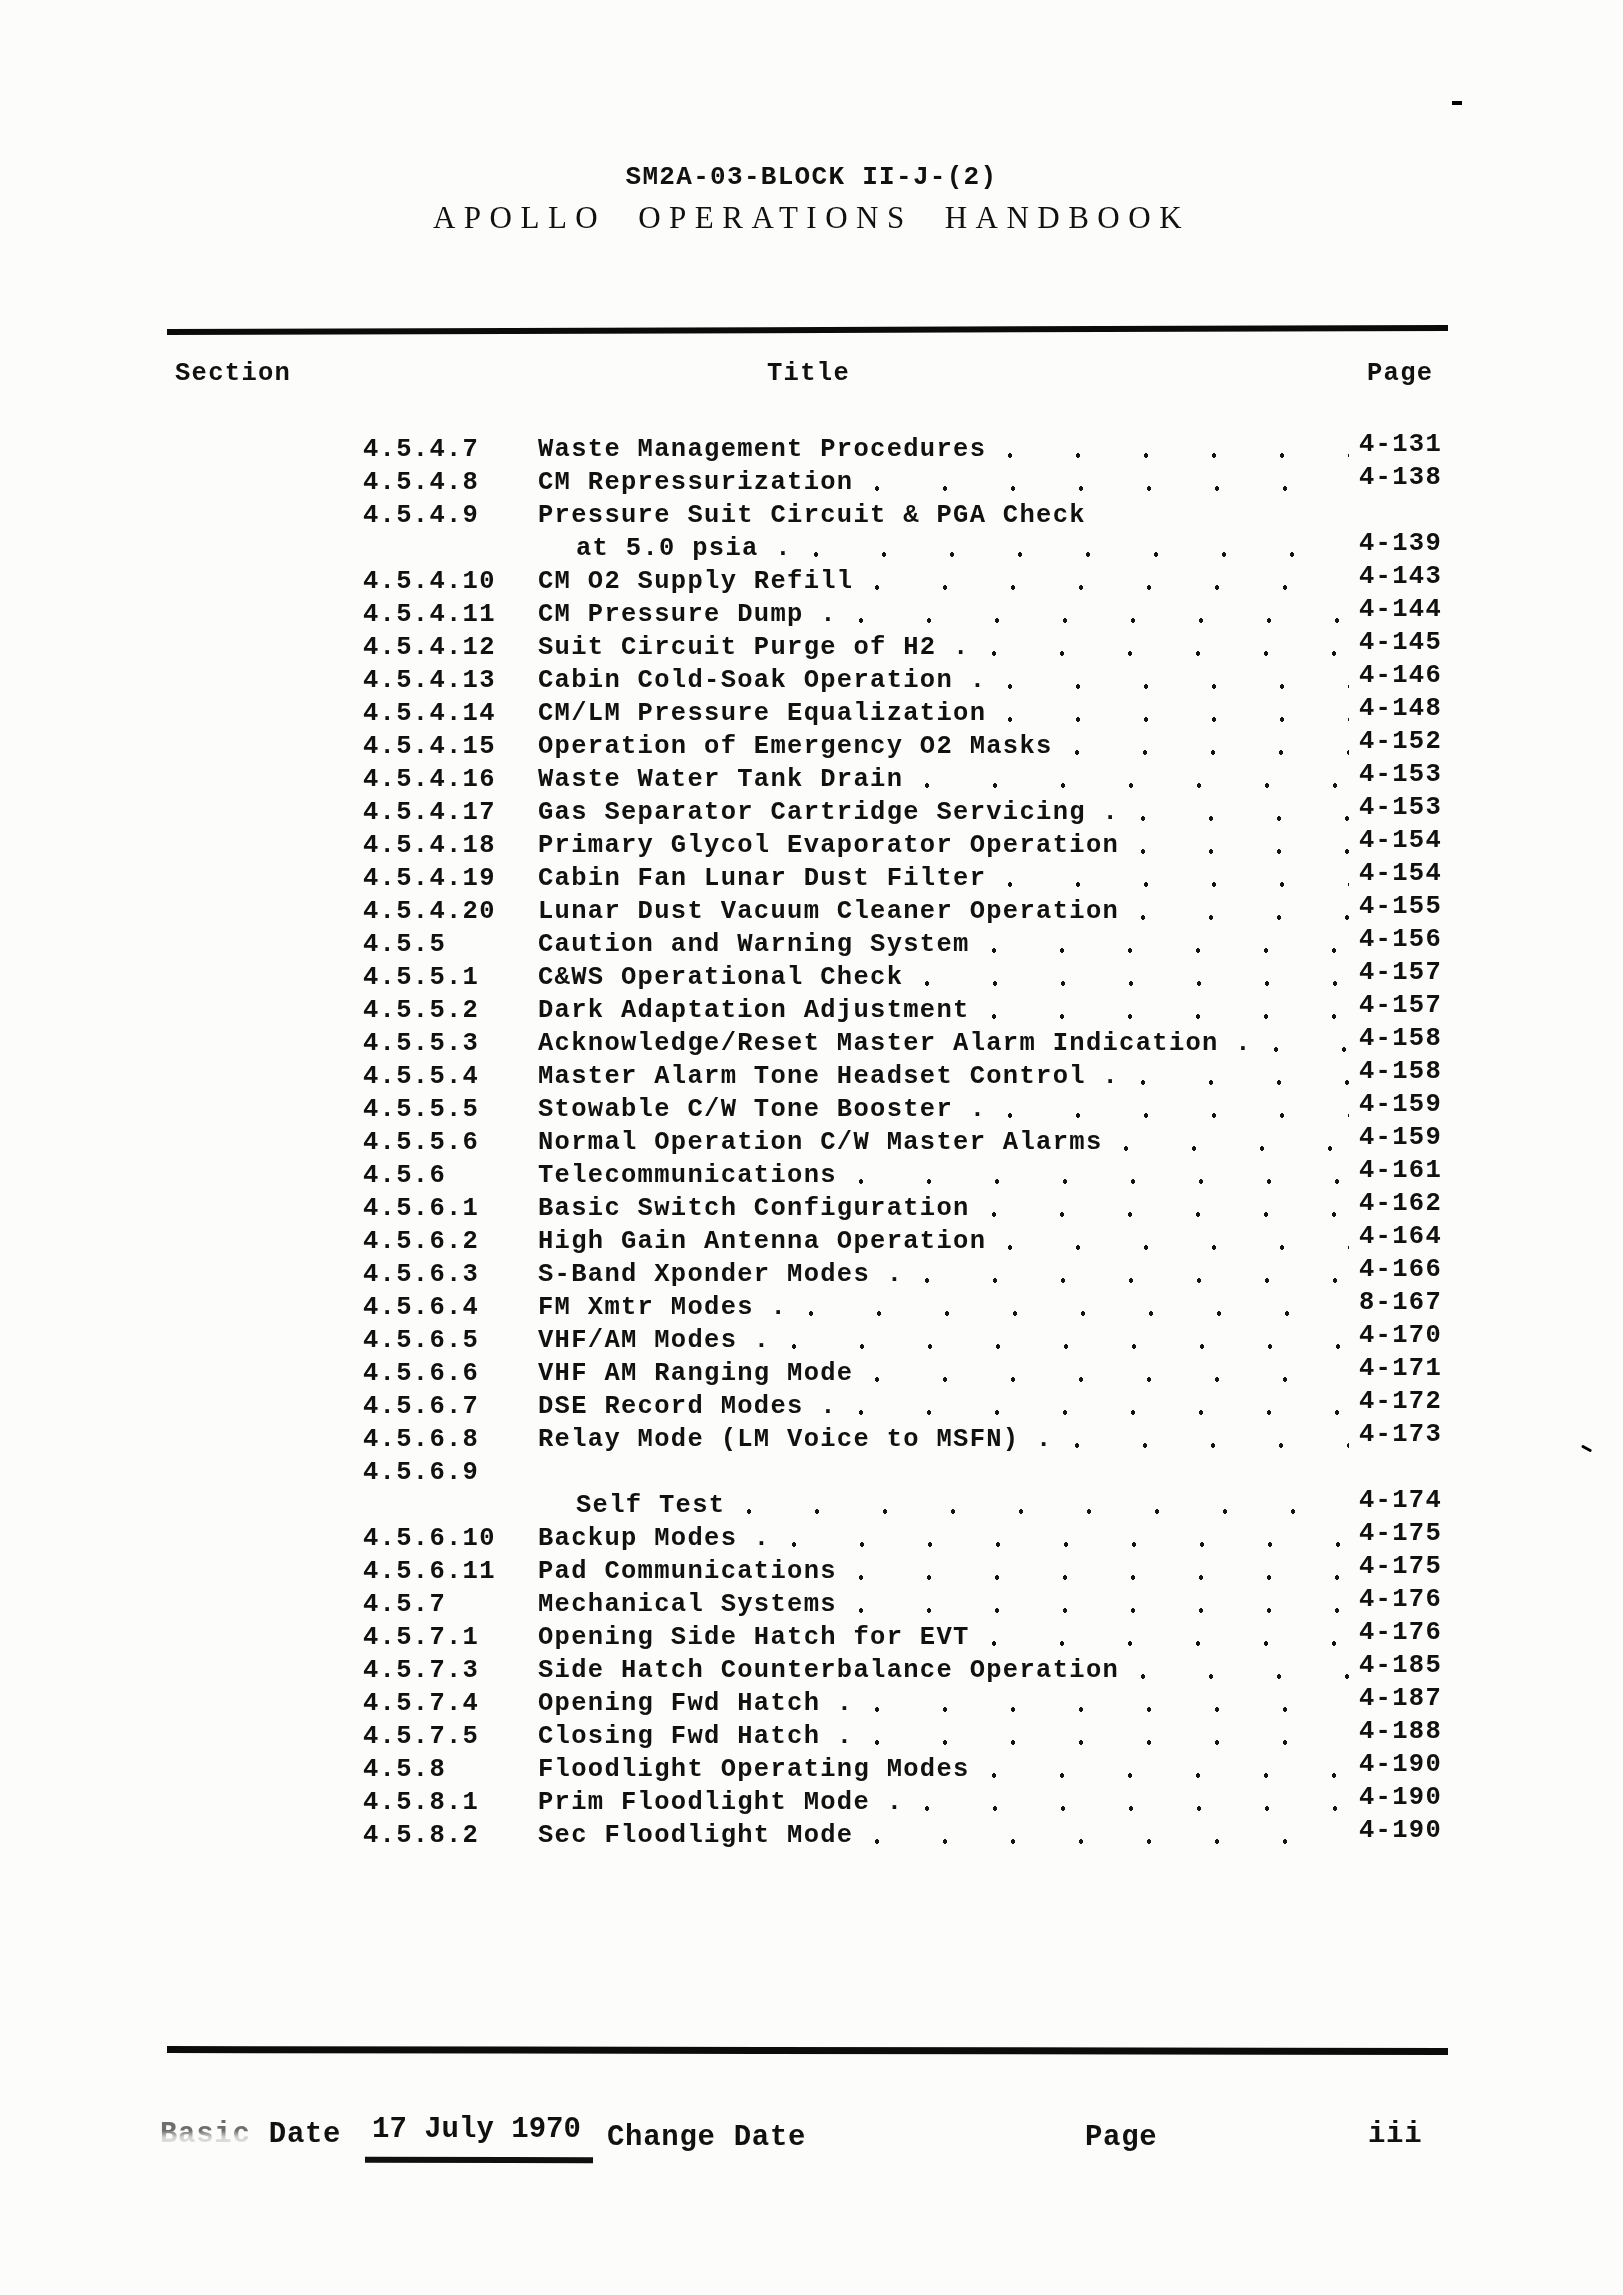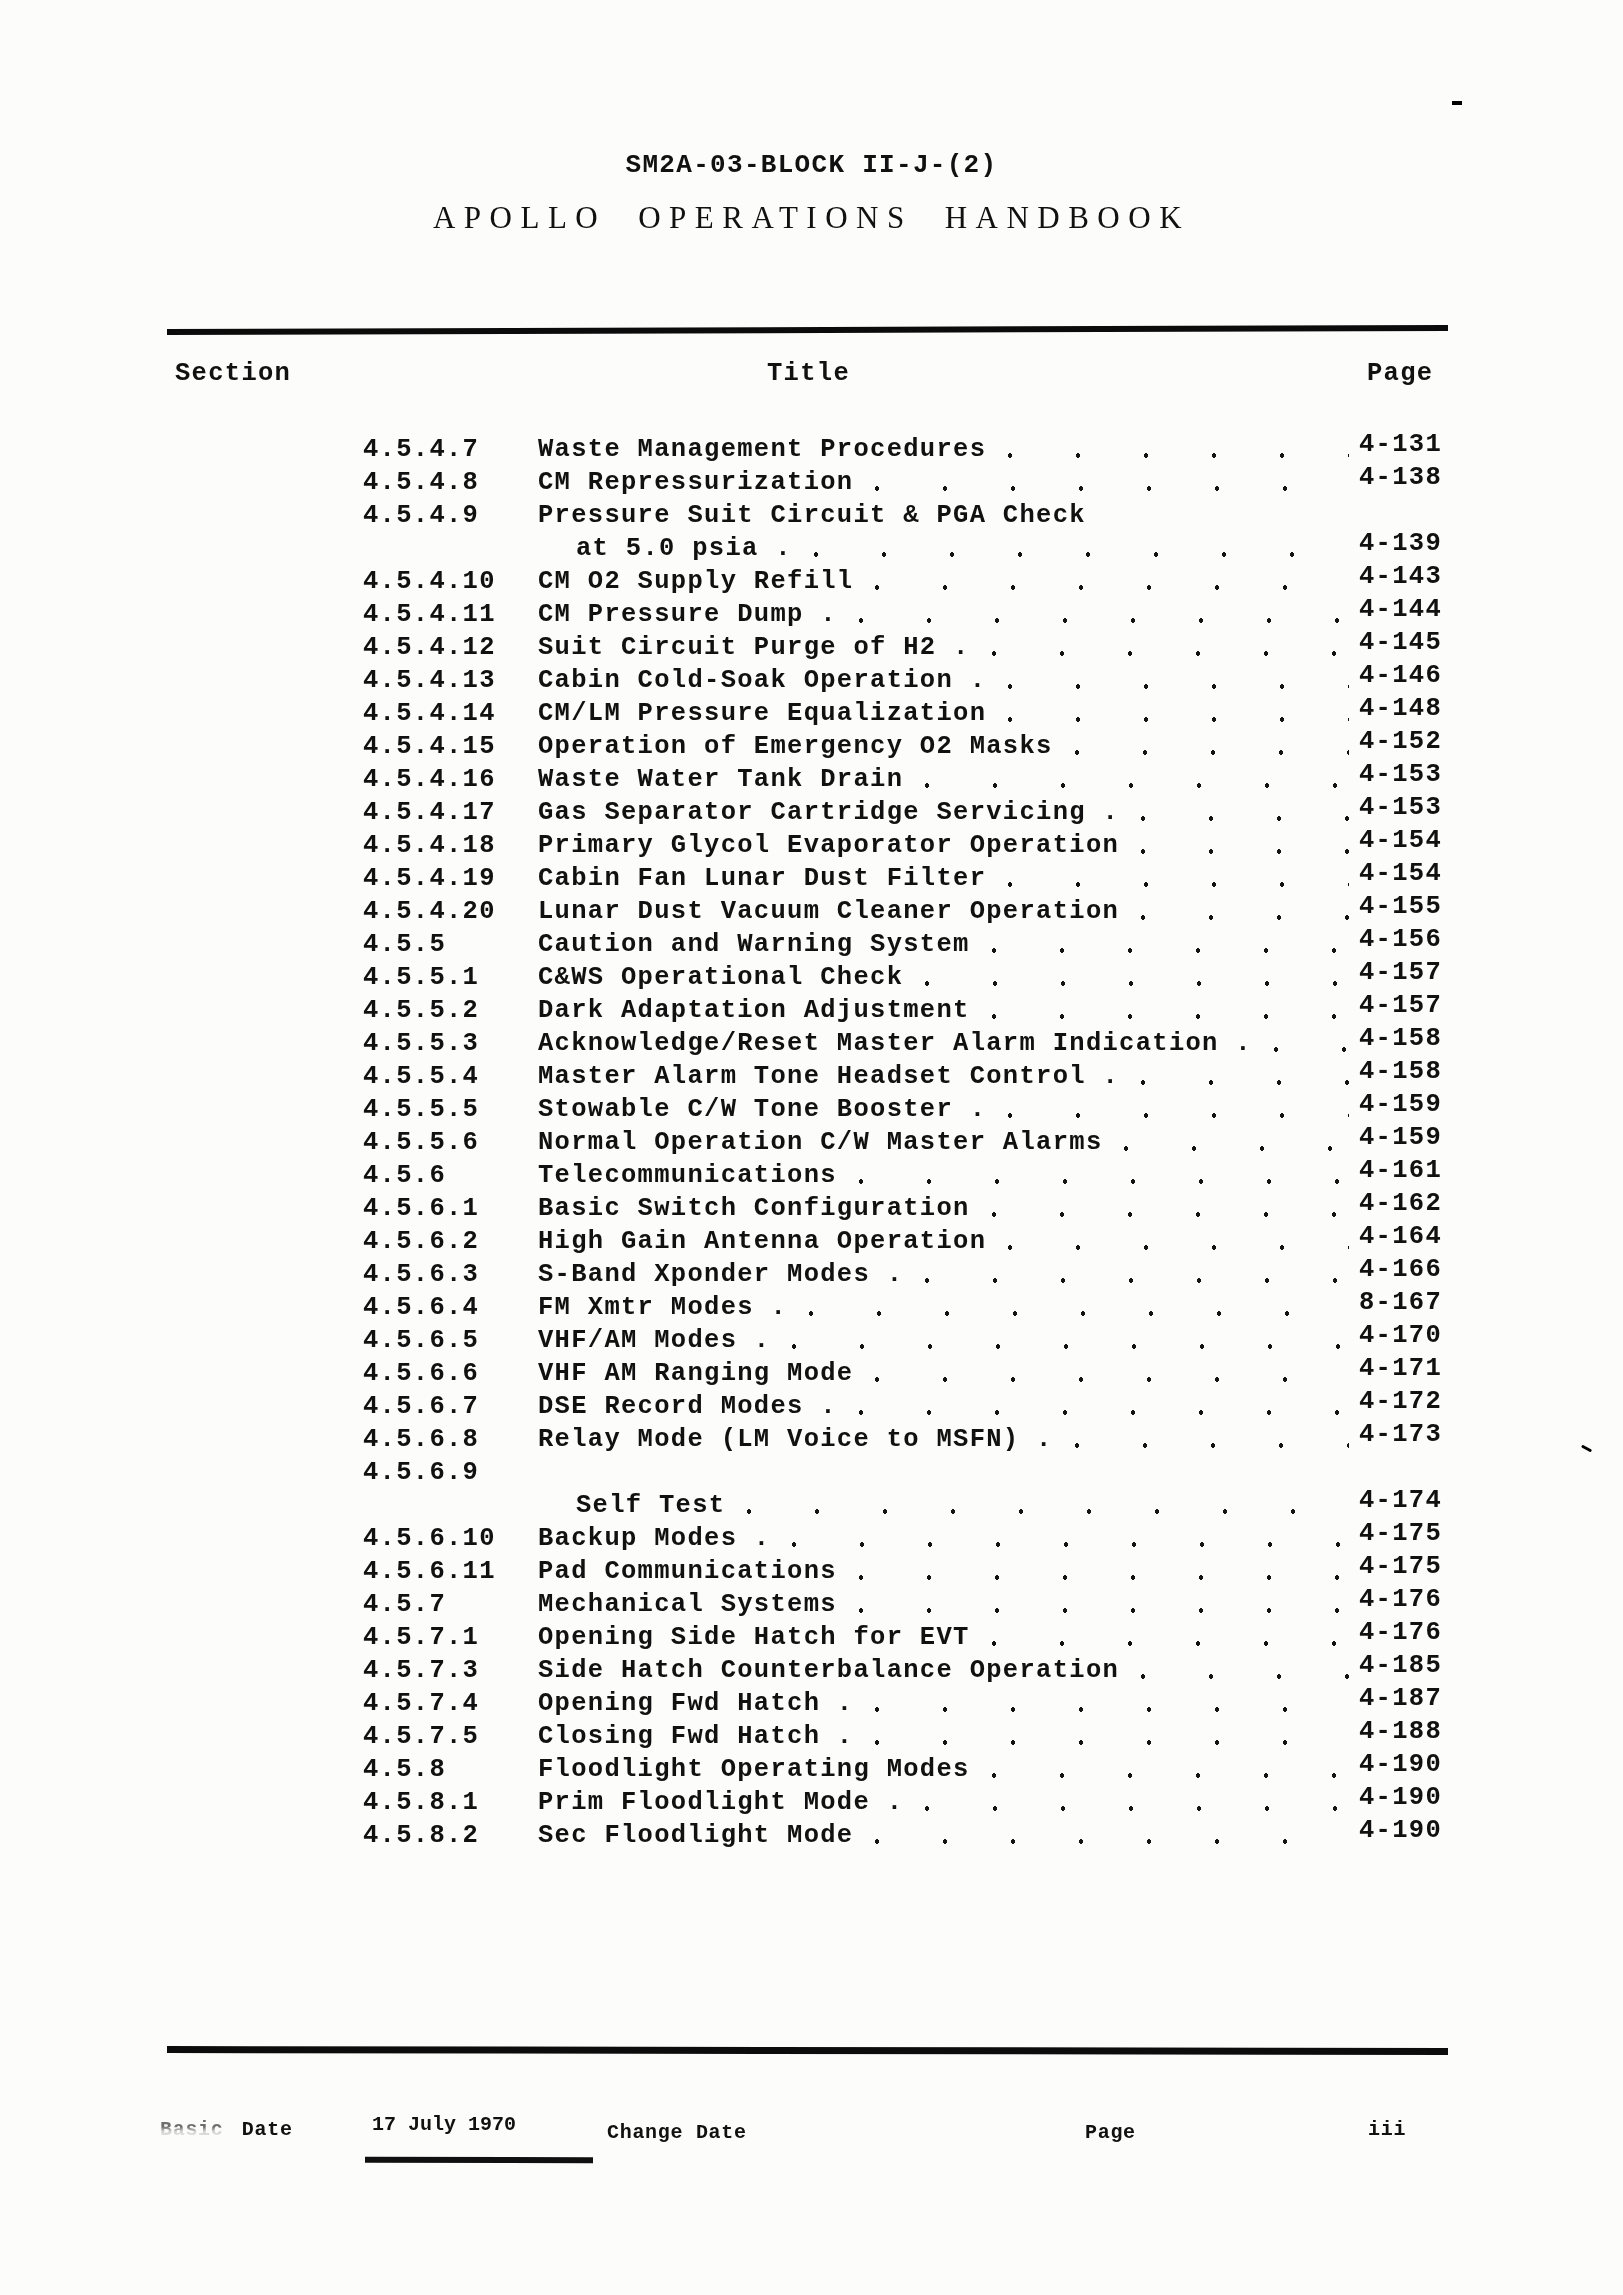--- a/index.html
+++ b/index.html
@@ -7,21 +7,21 @@
     position:relative;
     width:1623px;height:2295px;
     margin:0 auto;
     background:#fcfcfa;
     font-family:"Liberation Mono", monospace;
     color:#111;
     overflow:hidden;
   }
   
   .doc-code{
-    position:absolute;top:150px;left:0;width:100%;
+    position:absolute;top:162px;left:0;width:100%;
     text-align:center;
     font-size:26px;font-weight:bold;letter-spacing:1.3px;
     white-space:pre;
   }
   .doc-title{
     position:absolute;top:200px;left:0;width:100%;
     text-align:center;
     font-family:"Liberation Serif", serif;
     font-size:31px;letter-spacing:8.5px;word-spacing:15.7px;
     white-space:pre;
@@ -62,21 +62,21 @@
     background-size:68px 4.6px;
     background-repeat:repeat-x;
     background-position:22px 20px;
     margin-right:10.5px;
   }
   .leader.hidden{background:none;}
   .pagecol{width:84px;flex:none;transform:translateY(-4.6px);}
   
   .f-item{
     position:absolute;
-    font-size:20px;font-weight:bold;letter-spacing:0.7px;
+    font-size:29px;font-weight:bold;letter-spacing:0.7px;
     white-space:pre;
   }
   .faded{
     opacity:.6;
     -webkit-mask-image:linear-gradient(to bottom,#000 38%,rgba(0,0,0,.3) 58%,rgba(0,0,0,.06) 100%);
     mask-image:linear-gradient(to bottom,#000 38%,rgba(0,0,0,.3) 58%,rgba(0,0,0,.06) 100%);
     margin-right:18.3px;
   }
   .date-underline{
     position:absolute;left:365px;top:2157px;width:228px;height:5.9px;

